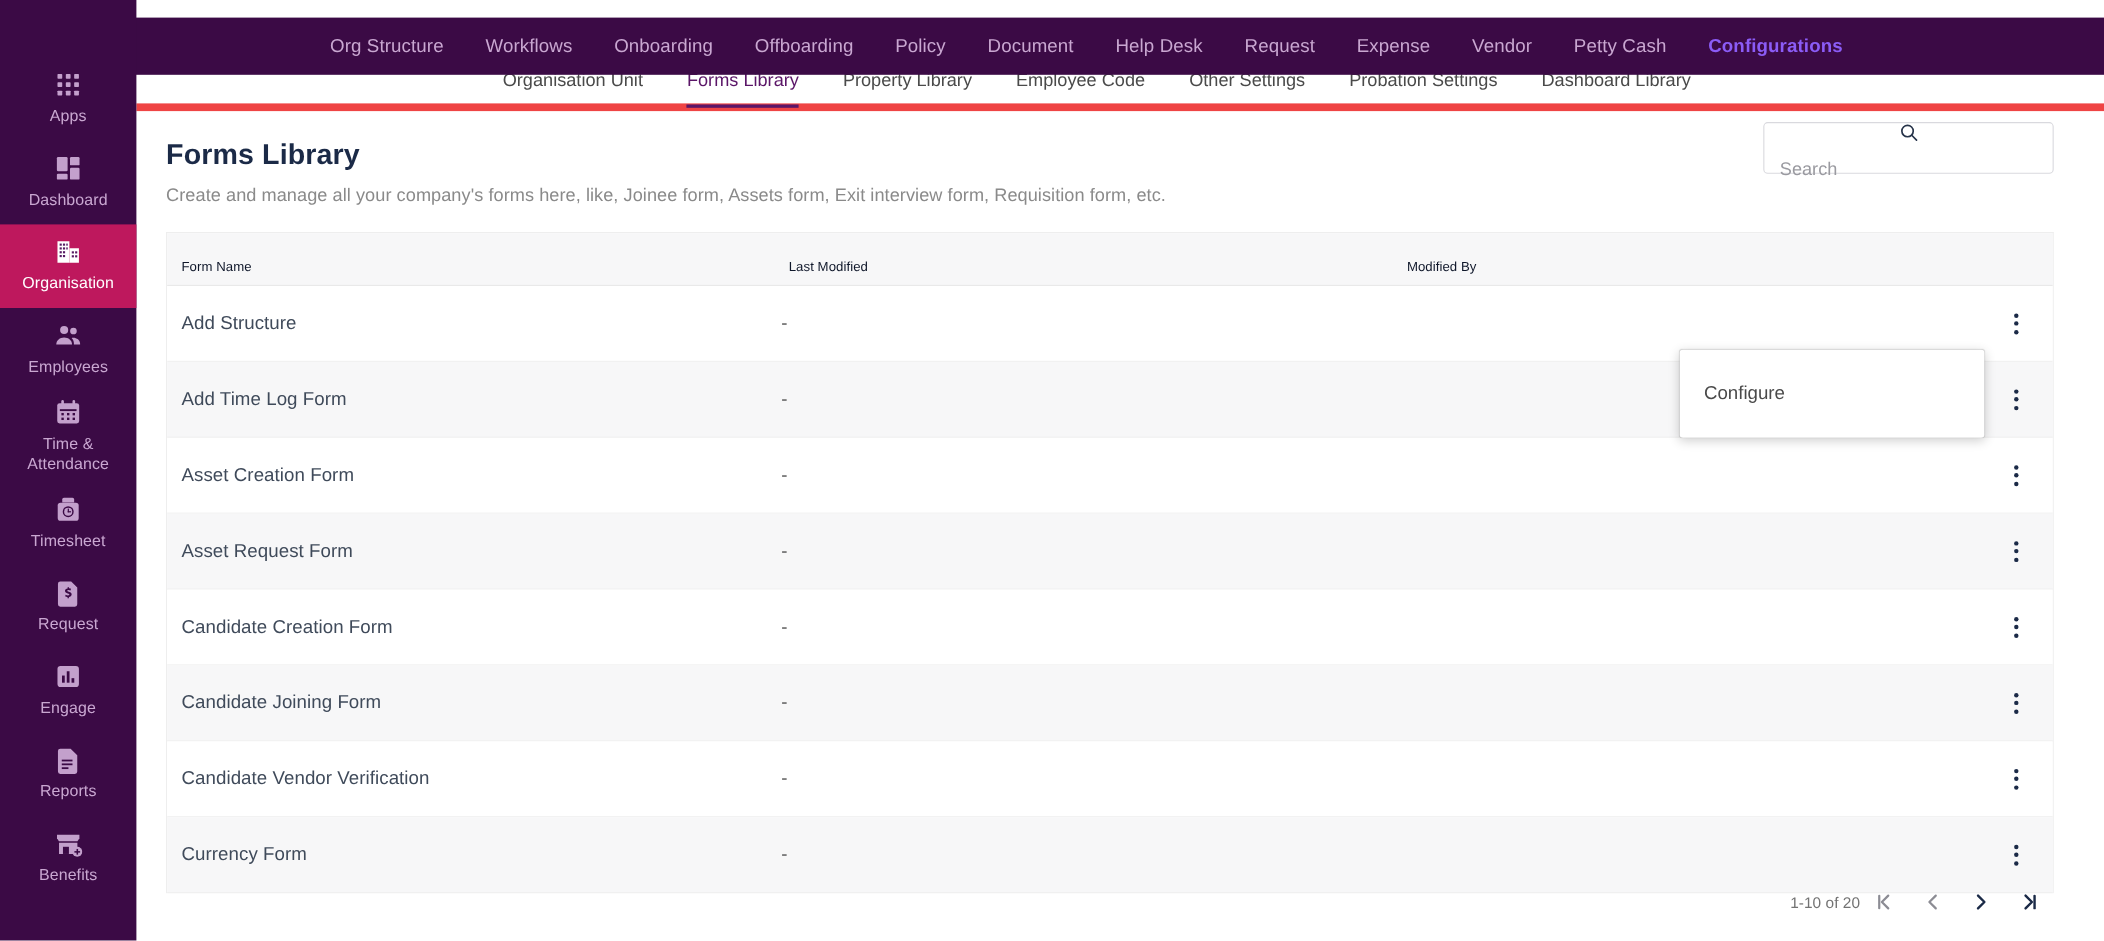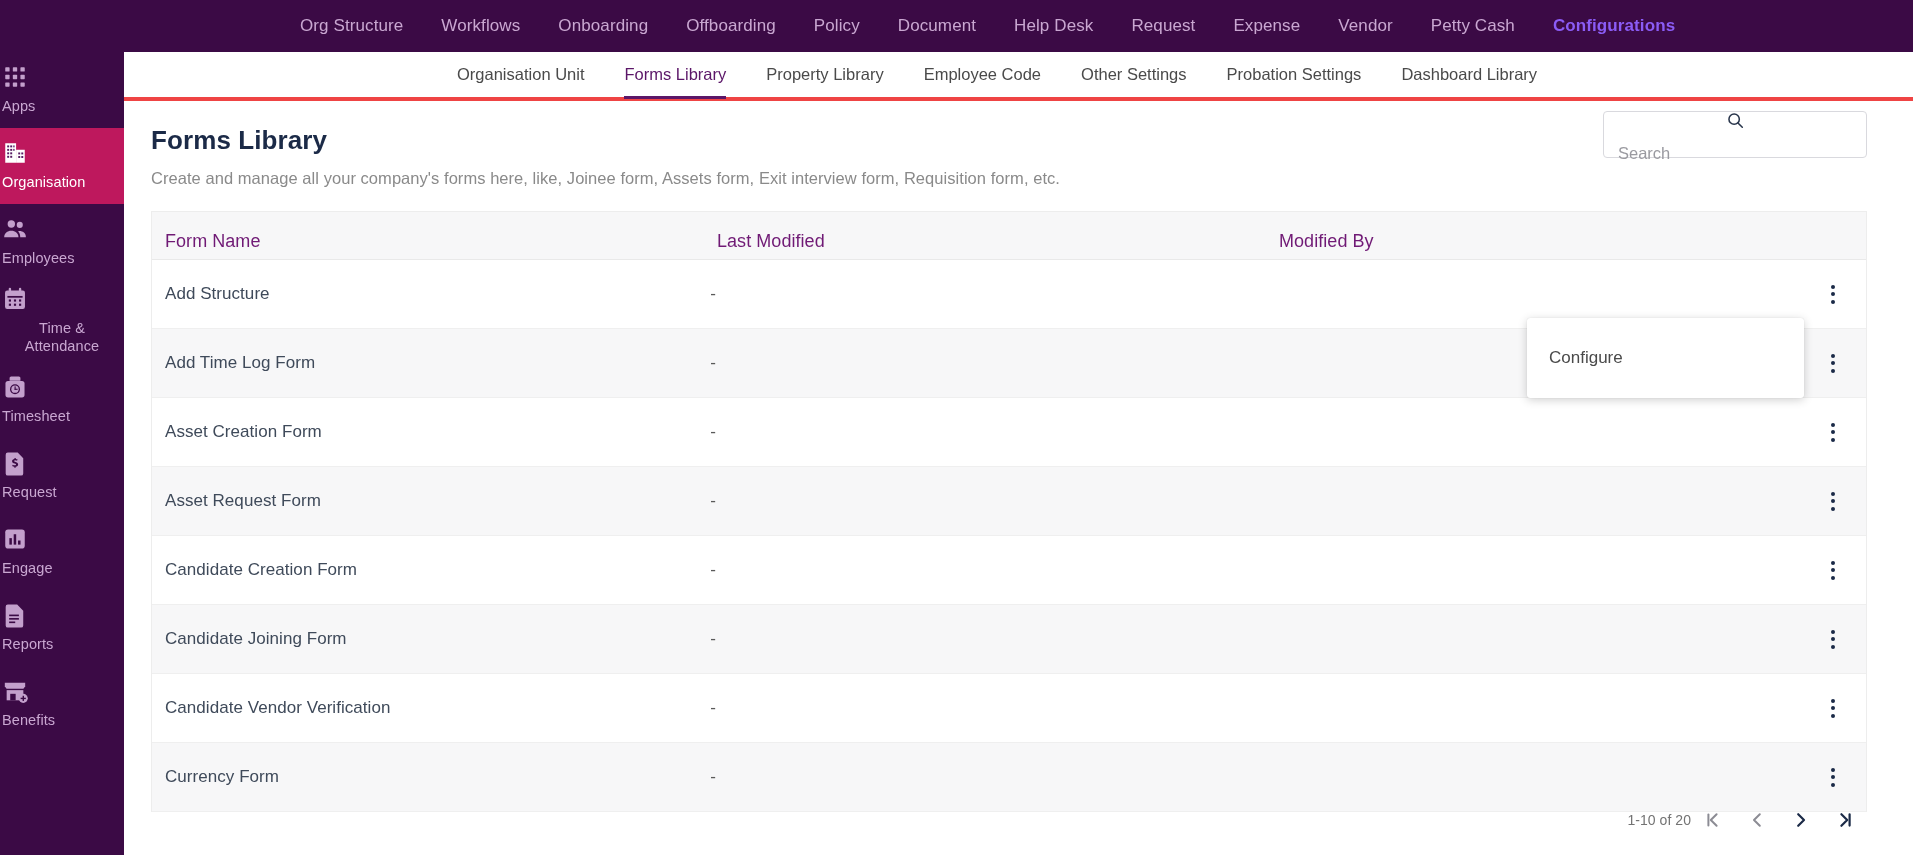--- a/index.html
+++ b/index.html
@@ -8,21 +8,21 @@
     width: 1913px;
     height: 855px;
     overflow: hidden;
     font-family: "Liberation Sans", sans-serif;
     background: #ffffff;
   }
 
   
   .topbar {
     position: absolute;
-    top: 0; left: 0;
+    top: 16px; left: 0;
     width: 1913px;
     height: 52px;
     background: #3B0A45;
     display: flex;
     align-items: center;
     justify-content: flex-start;
     z-index: 30;
   }
   .topnav {
     display: flex;
@@ -51,21 +51,21 @@
     height: 855px;
     background: #3B0A45;
     z-index: 40;
     padding-top: 52px;
   }
   .side-item {
     width: 124px;
     min-height: 76px;
     display: flex;
     flex-direction: column;
-    align-items: flex-start;
+    align-items: center;
     justify-content: center;
     gap: 7px;
     cursor: pointer;
     padding: 6px 2px;
   }
   .side-item.active { background: #be185d; }
   .side-label {
     color: #C9A7D1;
     font-size: 14.5px;
     text-align: center;
@@ -84,21 +84,21 @@
     top: 52px;
     left: 124px;
     width: 1789px;
     height: 803px;
     background: #ffffff;
   }
 
   
   .subnav {
     height: 49px;
-    border-bottom: 4px solid #ef4444;
+    border-bottom: 7px solid #ef4444;
     display: flex;
     align-items: center;
     gap: 40px;
     padding-left: 333px;
     position: relative;
   }
   .subnav-item {
     font-size: 16.5px;
     color: #4A4A4A;
     cursor: pointer;
@@ -170,22 +170,22 @@
     border-bottom: none;
   }
   .thead {
     height: 48px;
     background: #F7F7F8;
     border-bottom: 1px solid #E9E9E9;
     display: flex;
     align-items: center;
   }
   .th {
-    font-size: 18px;
-    color: #701a75;
+    font-size: 12px;
+    color: #0f172a;
     letter-spacing: .05px;
     margin-top: 12px;
   }
   .col-name  { width: 565px; padding-left: 13px; }
   .col-mod   { width: 562px; }
   .col-by    { width: 562px; }
   .col-act   { flex: 1; text-align: right; padding-right: 20px; }
 
   .trow {
     height: 69px;
@@ -288,20 +288,33 @@
             <rect x="17" y="10" width="4" height="4" rx="0.6"></rect>
             <rect x="3" y="17" width="4" height="4" rx="0.6"></rect>
             <rect x="10" y="17" width="4" height="4" rx="0.6"></rect>
             <rect x="17" y="17" width="4" height="4" rx="0.6"></rect>
           </g>
         </svg>
     </span>
     <span class="side-label">Apps</span>
   </div>
 
+  <div class="side-item">
+    <span class="side-icon">
+      <svg viewBox="0 0 24 24">
+          <g class="ic">
+            <rect x="2.5" y="2.5" width="9" height="12" rx="1"></rect>
+            <rect x="13.5" y="2.5" width="8" height="7" rx="1"></rect>
+            <rect x="2.5" y="16.5" width="9" height="5" rx="1"></rect>
+            <rect x="13.5" y="11.5" width="8" height="10" rx="1"></rect>
+          </g>
+        </svg>
+    </span>
+    <span class="side-label">Dashboard</span>
+  </div>
 
   <div class="side-item active">
     <span class="side-icon">
       <svg viewBox="0 0 24 24">
           <g class="ic">
             <path d="M3 3h10v18H3z"></path>
             <path d="M13 9h8v12h-8z"></path>
           </g>
           <g fill="#571A62">
             <rect x="4.8" y="5" width="1.8" height="1.8"></rect>

